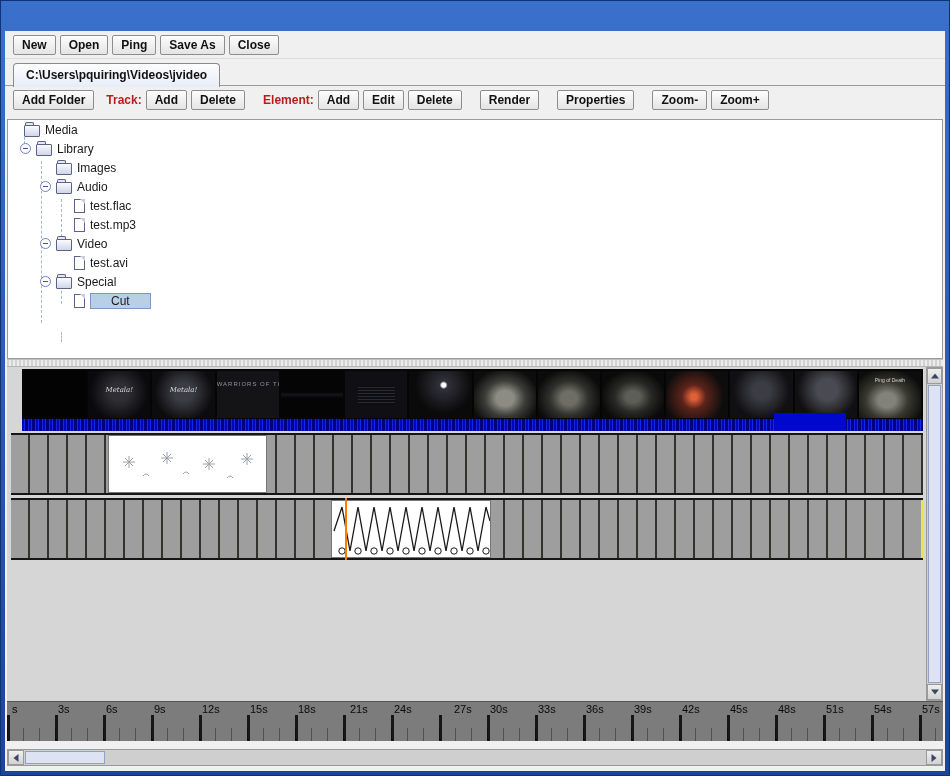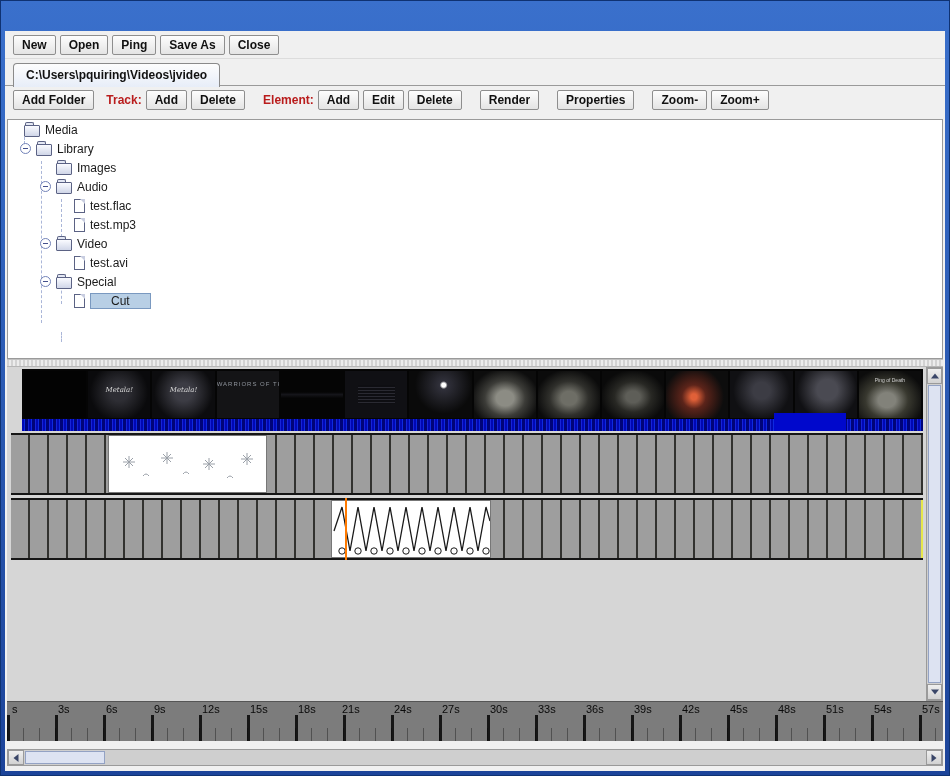--- a/index.html
+++ b/index.html
@@ -299,23 +299,23 @@
     <div class="ruler">
       <div class="ticksMajor"></div>
       <div class="ticksMinor"></div>
       <span class="rlab" style="left:5px">s</span>
       <span class="rlab" style="left:51px">3s</span>
       <span class="rlab" style="left:99px">6s</span>
       <span class="rlab" style="left:147px">9s</span>
       <span class="rlab" style="left:195px">12s</span>
       <span class="rlab" style="left:243px">15s</span>
       <span class="rlab" style="left:291px">18s</span>
-      <span class="rlab" style="left:335px">21s</span>
+      <span class="rlab" style="left:343px">21s</span>
       <span class="rlab" style="left:387px">24s</span>
-      <span class="rlab" style="left:435px">27s</span>
+      <span class="rlab" style="left:447px">27s</span>
       <span class="rlab" style="left:483px">30s</span>
       <span class="rlab" style="left:531px">33s</span>
       <span class="rlab" style="left:579px">36s</span>
       <span class="rlab" style="left:627px">39s</span>
       <span class="rlab" style="left:675px">42s</span>
       <span class="rlab" style="left:723px">45s</span>
       <span class="rlab" style="left:771px">48s</span>
       <span class="rlab" style="left:819px">51s</span>
       <span class="rlab" style="left:867px">54s</span>
       <span class="rlab" style="left:915px">57s</span>

